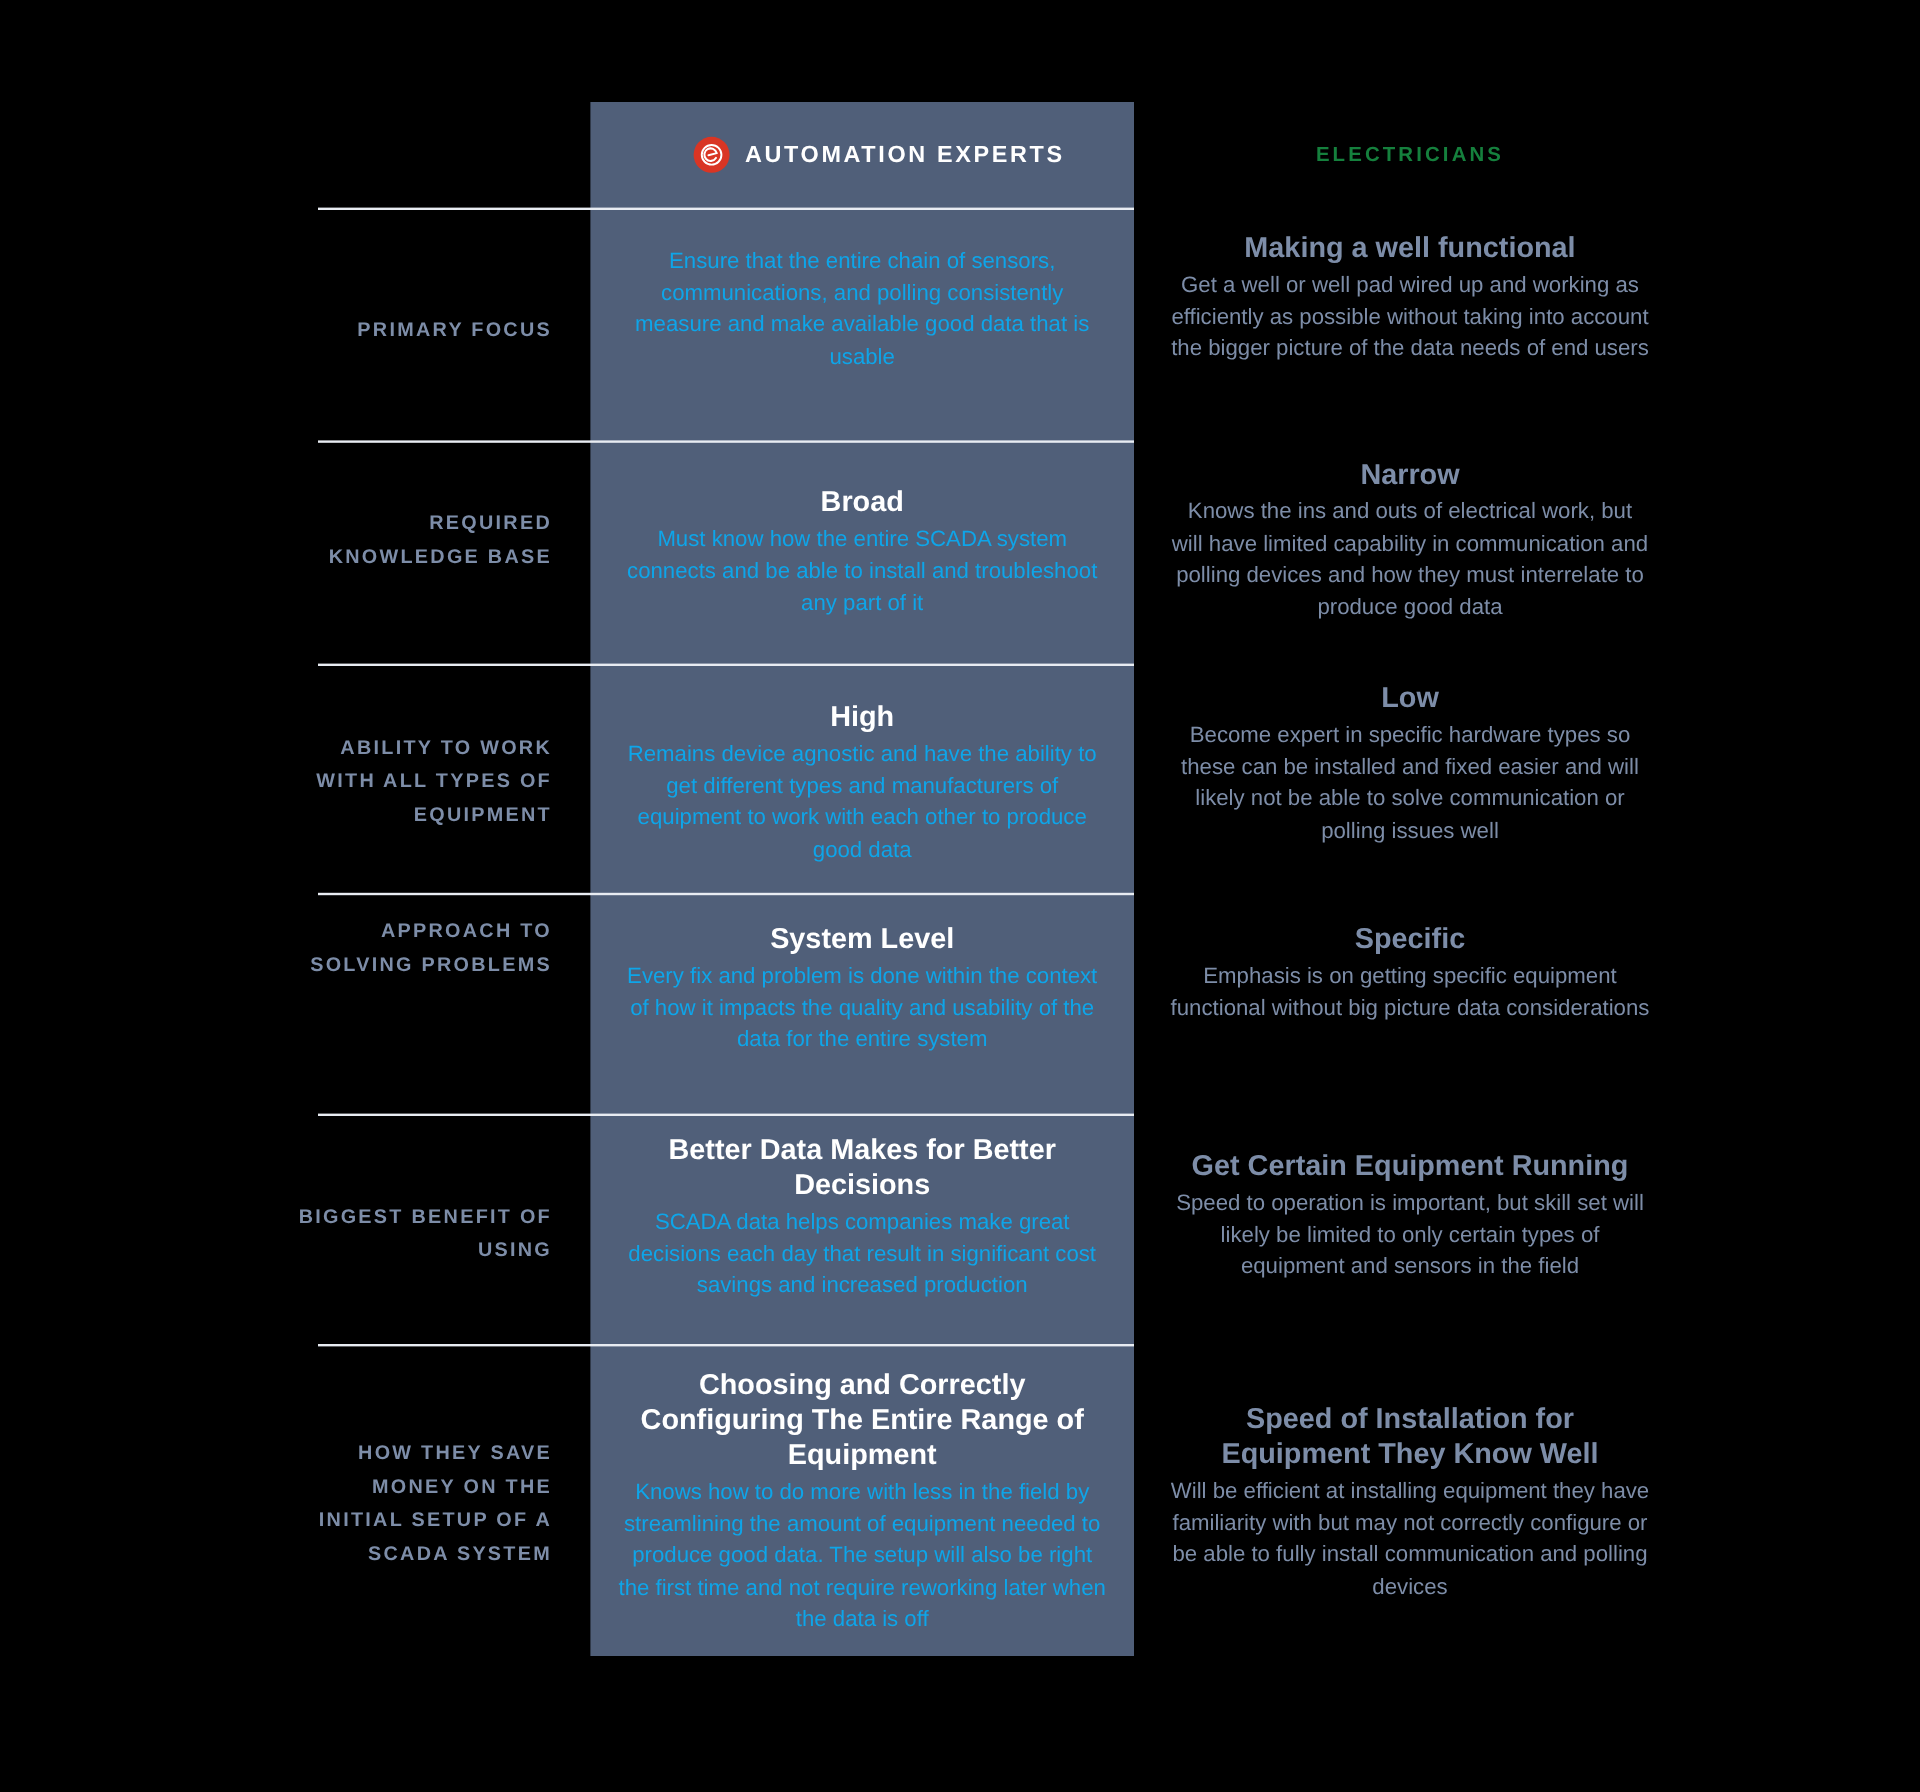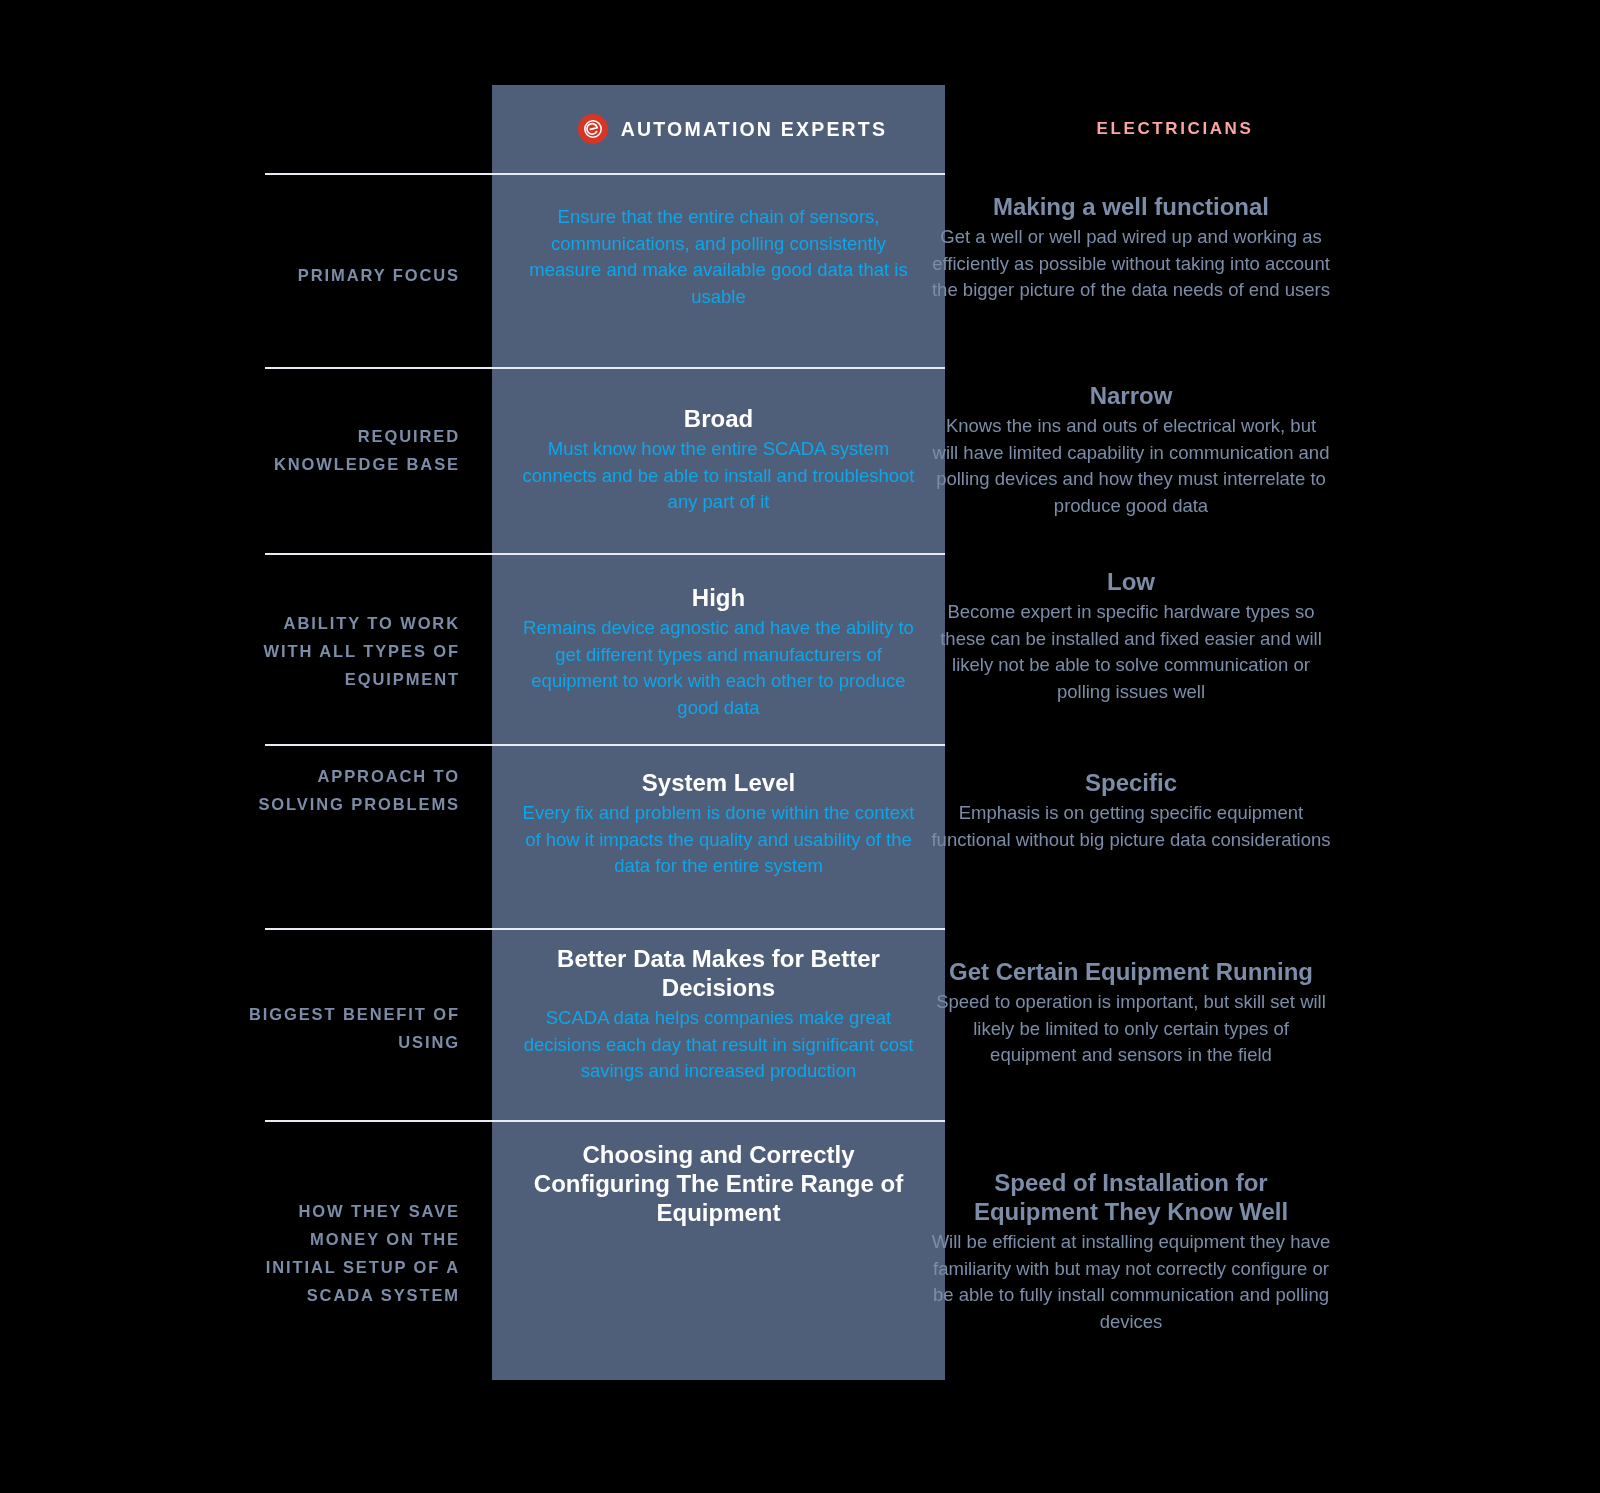--- a/index.html
+++ b/index.html
@@ -46,21 +46,21 @@
     position: absolute;
     left: 492px;
     width: 453px;
     padding: 0 22px;
     text-align: center;
     color: #ffffff;
   }
 
   .col-el {
     position: absolute;
-    left: 911px;
+    left: 955px;
     width: 440px;
     padding: 0 20px;
     text-align: center;
     color: #7d8da8;
   }
 
   .cell-title {
     font-size: 24px;
     font-weight: bold;
     line-height: 29px;
@@ -118,21 +118,21 @@
     left: 955px;
     top: 85px;
     width: 440px;
     height: 88px;
     display: flex;
     align-items: center;
     justify-content: center;
   }
 
   .header-el-label {
-    color: #fca5a5;
+    color: #15803d;
     font-size: 17px;
     font-weight: bold;
     letter-spacing: 2.6px;
     text-transform: uppercase;
   }
 
   
   .divider {
     position: absolute;
     left: 265px;
@@ -214,19 +214,20 @@
     <div class="cell-body">SCADA data helps companies make great decisions each day that result in significant cost savings and increased production</div>
   </div>
   <div class="col-el" style="top:957px">
     <div class="cell-title">Get Certain Equipment Running</div>
     <div class="cell-body">Speed to operation is important, but skill set will likely be limited to only certain types of equipment and sensors in the field</div>
   </div>
 
   <div class="col-label" style="top:1197px">How They Save Money on the Initial Setup of a SCADA System</div>
   <div class="col-ae" style="top:1140px">
     <div class="cell-title">Choosing and Correctly Configuring The Entire Range of Equipment</div>
+    <div class="cell-body">Knows how to do more with less in the field by streamlining the amount of equipment needed to produce good data. The setup will also be right the first time and not require reworking later when the data is off</div>
   </div>
   <div class="col-el" style="top:1168px">
     <div class="cell-title">Speed of Installation for Equipment They Know Well</div>
     <div class="cell-body">Will be efficient at installing equipment they have familiarity with but may not correctly configure or be able to fully install communication and polling devices</div>
   </div>
 
 </div>
 
 </body></html>

